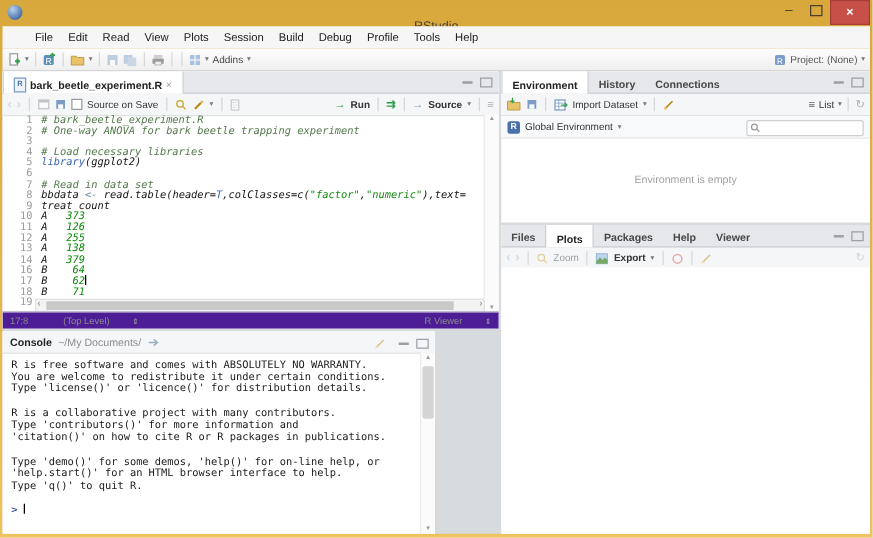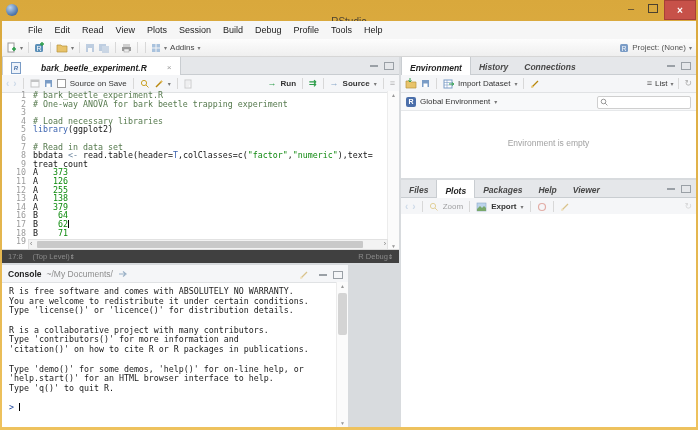--- a/index.html
+++ b/index.html
@@ -40,21 +40,21 @@
   .main{position:absolute;top:57px;left:2px;right:2px;bottom:3px;background:#d8dbde;}
   .pane{position:absolute;background:#fff;overflow:hidden;}
   .pane-source{left:0;top:0;width:397px;height:206px;}
   .pane-console{left:0;top:208px;width:346px;bottom:0;}
   .pane-env{left:399px;top:0;right:0;height:121px;}
   .pane-out{left:399px;top:123px;right:0;bottom:0;}
   
   .tabsrow{height:17px;background:#e5e7ea;border-bottom:1px solid #c9cdd1;
            display:flex;align-items:stretch;position:relative;}
   .ptab{font-size:8.5px;font-weight:bold;color:#474747;padding:3px 8px 0 8px;
-        display:flex;align-items:center;gap:20px;font-style:italic;}
+        display:flex;align-items:center;gap:3px;}
   .ptab.active{background:#fff;border-right:1px solid #c9cdd1;border-left:1px solid #c9cdd1;
                margin-bottom:-1px;color:#222;}
   .pmm{position:absolute;right:5px;top:5px;display:flex;gap:6px;align-items:center;}
   .pmin{width:8px;height:2px;background:#9aa0a6;display:block;}
   .pmax{width:8px;height:6px;border:1px solid #9aa0a6;display:block;}
   
   .ptb{height:17px;background:#f5f6f8;border-bottom:1px solid #e0e2e4;display:flex;
        align-items:center;padding:0 4px;gap:4px;font-size:8px;color:#333;}
   .grayed{opacity:.45;}
   .bluearrow{color:#9db8d6;font-size:10px;font-weight:bold;line-height:1;}
@@ -63,41 +63,41 @@
   .listglyph{color:#666;font-size:9px;line-height:1;}
   
   .srctab-icon{width:8px;height:10px;background:#eef3fa;border:1px solid #7a9cc6;
                font-size:6px;color:#4a72a8;display:flex;align-items:center;justify-content:center;}
   .tabclose{color:#9a9a9a;font-weight:normal;font-size:8px;}
   .chkbox{width:7px;height:7px;border:1px solid #999;background:#fff;display:inline-block;}
   .codearea{position:absolute;top:34px;bottom:13px;left:0;right:11px;overflow:hidden;
             font-family:"DejaVu Sans Mono",monospace;font-size:8.3px;}
   .cl{display:flex;height:8.6px;line-height:8.6px;}
   .ln{width:24px;text-align:right;padding-right:7px;color:#9b9b9b;flex:none;}
-  .ct{white-space:pre;color:#141414;}
+  .ct{white-space:pre;color:#141414;font-style:italic;}
   .sy-comment{color:#567a4e;}
   .sy-keyword{color:#3d64b0;}
   .sy-string{color:#128a12;}
   .sy-number{color:#0c8a0c;}
   .sy-operator{color:#6f88a0;}
   .sy-plain{color:#141414;text-align:right;}
   .tcaret{display:inline-block;width:1px;height:8px;background:#000;vertical-align:-1px;}
   .vsb{position:absolute;right:0;top:34px;bottom:13px;width:11px;background:#fbfbfb;
        border-left:1px solid #ececec;}
   .vsb .up{position:absolute;top:1px;left:0;right:0;text-align:center;font-size:5px;color:#999;}
   .vsb .dn{position:absolute;bottom:1px;left:0;right:0;text-align:center;font-size:5px;color:#999;}
   .vthumb{position:absolute;left:1px;right:1px;background:#d4d4d4;border-radius:2px;}
   .hsb{position:absolute;left:26px;right:11px;bottom:13px;height:9px;background:#f3f3f3;
        border:1px solid #e2e2e2;}
   .hsb .la{position:absolute;left:1px;top:0;font-size:7px;color:#777;line-height:8px;}
   .hsb .ra{position:absolute;right:1px;top:0;font-size:7px;color:#777;line-height:8px;}
   .hthumb{position:absolute;left:8px;right:24px;top:1px;bottom:1px;background:#c9c9c9;border-radius:1px;}
-  .srcstatus{position:absolute;left:0;right:0;bottom:0;height:13px;background:#404040;
+  .srcstatus{position:absolute;left:0;right:0;bottom:0;height:13px;background:#4c1d95;
              border-top:1px solid #ddd;display:flex;align-items:center;font-size:7.5px;
-             color:#8a8a8a;padding:0 6px;gap:0;}
+             color:#8a8a8a;padding:0 6px;gap:18px;}
   .updown{font-size:6px;color:#aaa;}
   
   .conhdr{height:17px;background:#f5f6f8;border-bottom:1px solid #e0e2e4;display:flex;
           align-items:center;padding:0 6px;gap:5px;font-size:8.5px;position:relative;}
   .contitle{font-weight:bold;color:#222;}
   .conpath{color:#8d8d8d;}
   .conbody{position:absolute;top:17px;bottom:0;left:0;right:11px;
            font-family:"DejaVu Sans Mono",monospace;font-size:8.3px;color:#1a1a1a;
            padding:5px 0 0 7px;overflow:hidden;}
   .conline{height:9.7px;line-height:9.7px;white-space:pre;}
@@ -336,21 +336,21 @@
     </div>
     <div class="hsb">
       <span class="la">‹</span>
       <span class="hthumb"></span>
       <span class="ra">›</span>
     </div>
     <div class="srcstatus">
       <span>17:8</span>
       <span style="margin-left:10px;">(Top Level)</span>
       <span class="updown">⇕</span>
-      <span style="margin-left:auto;">R Debug</span>
+      <span style="margin-left:auto;">R Viewer</span>
       <span class="updown">⇕</span>
     </div>
   </div>
 
   <div class="pane pane-console">
     <div class="conhdr">
       <span class="contitle">Console</span>
       <span class="conpath">~/My Documents/</span>
       <svg class="ic" width="10" height="8">
           <path d="M1 4h6M5 1.5L8 4 5 6.5" fill="none" stroke="#9ab0c6" stroke-width="1.2"></path>

